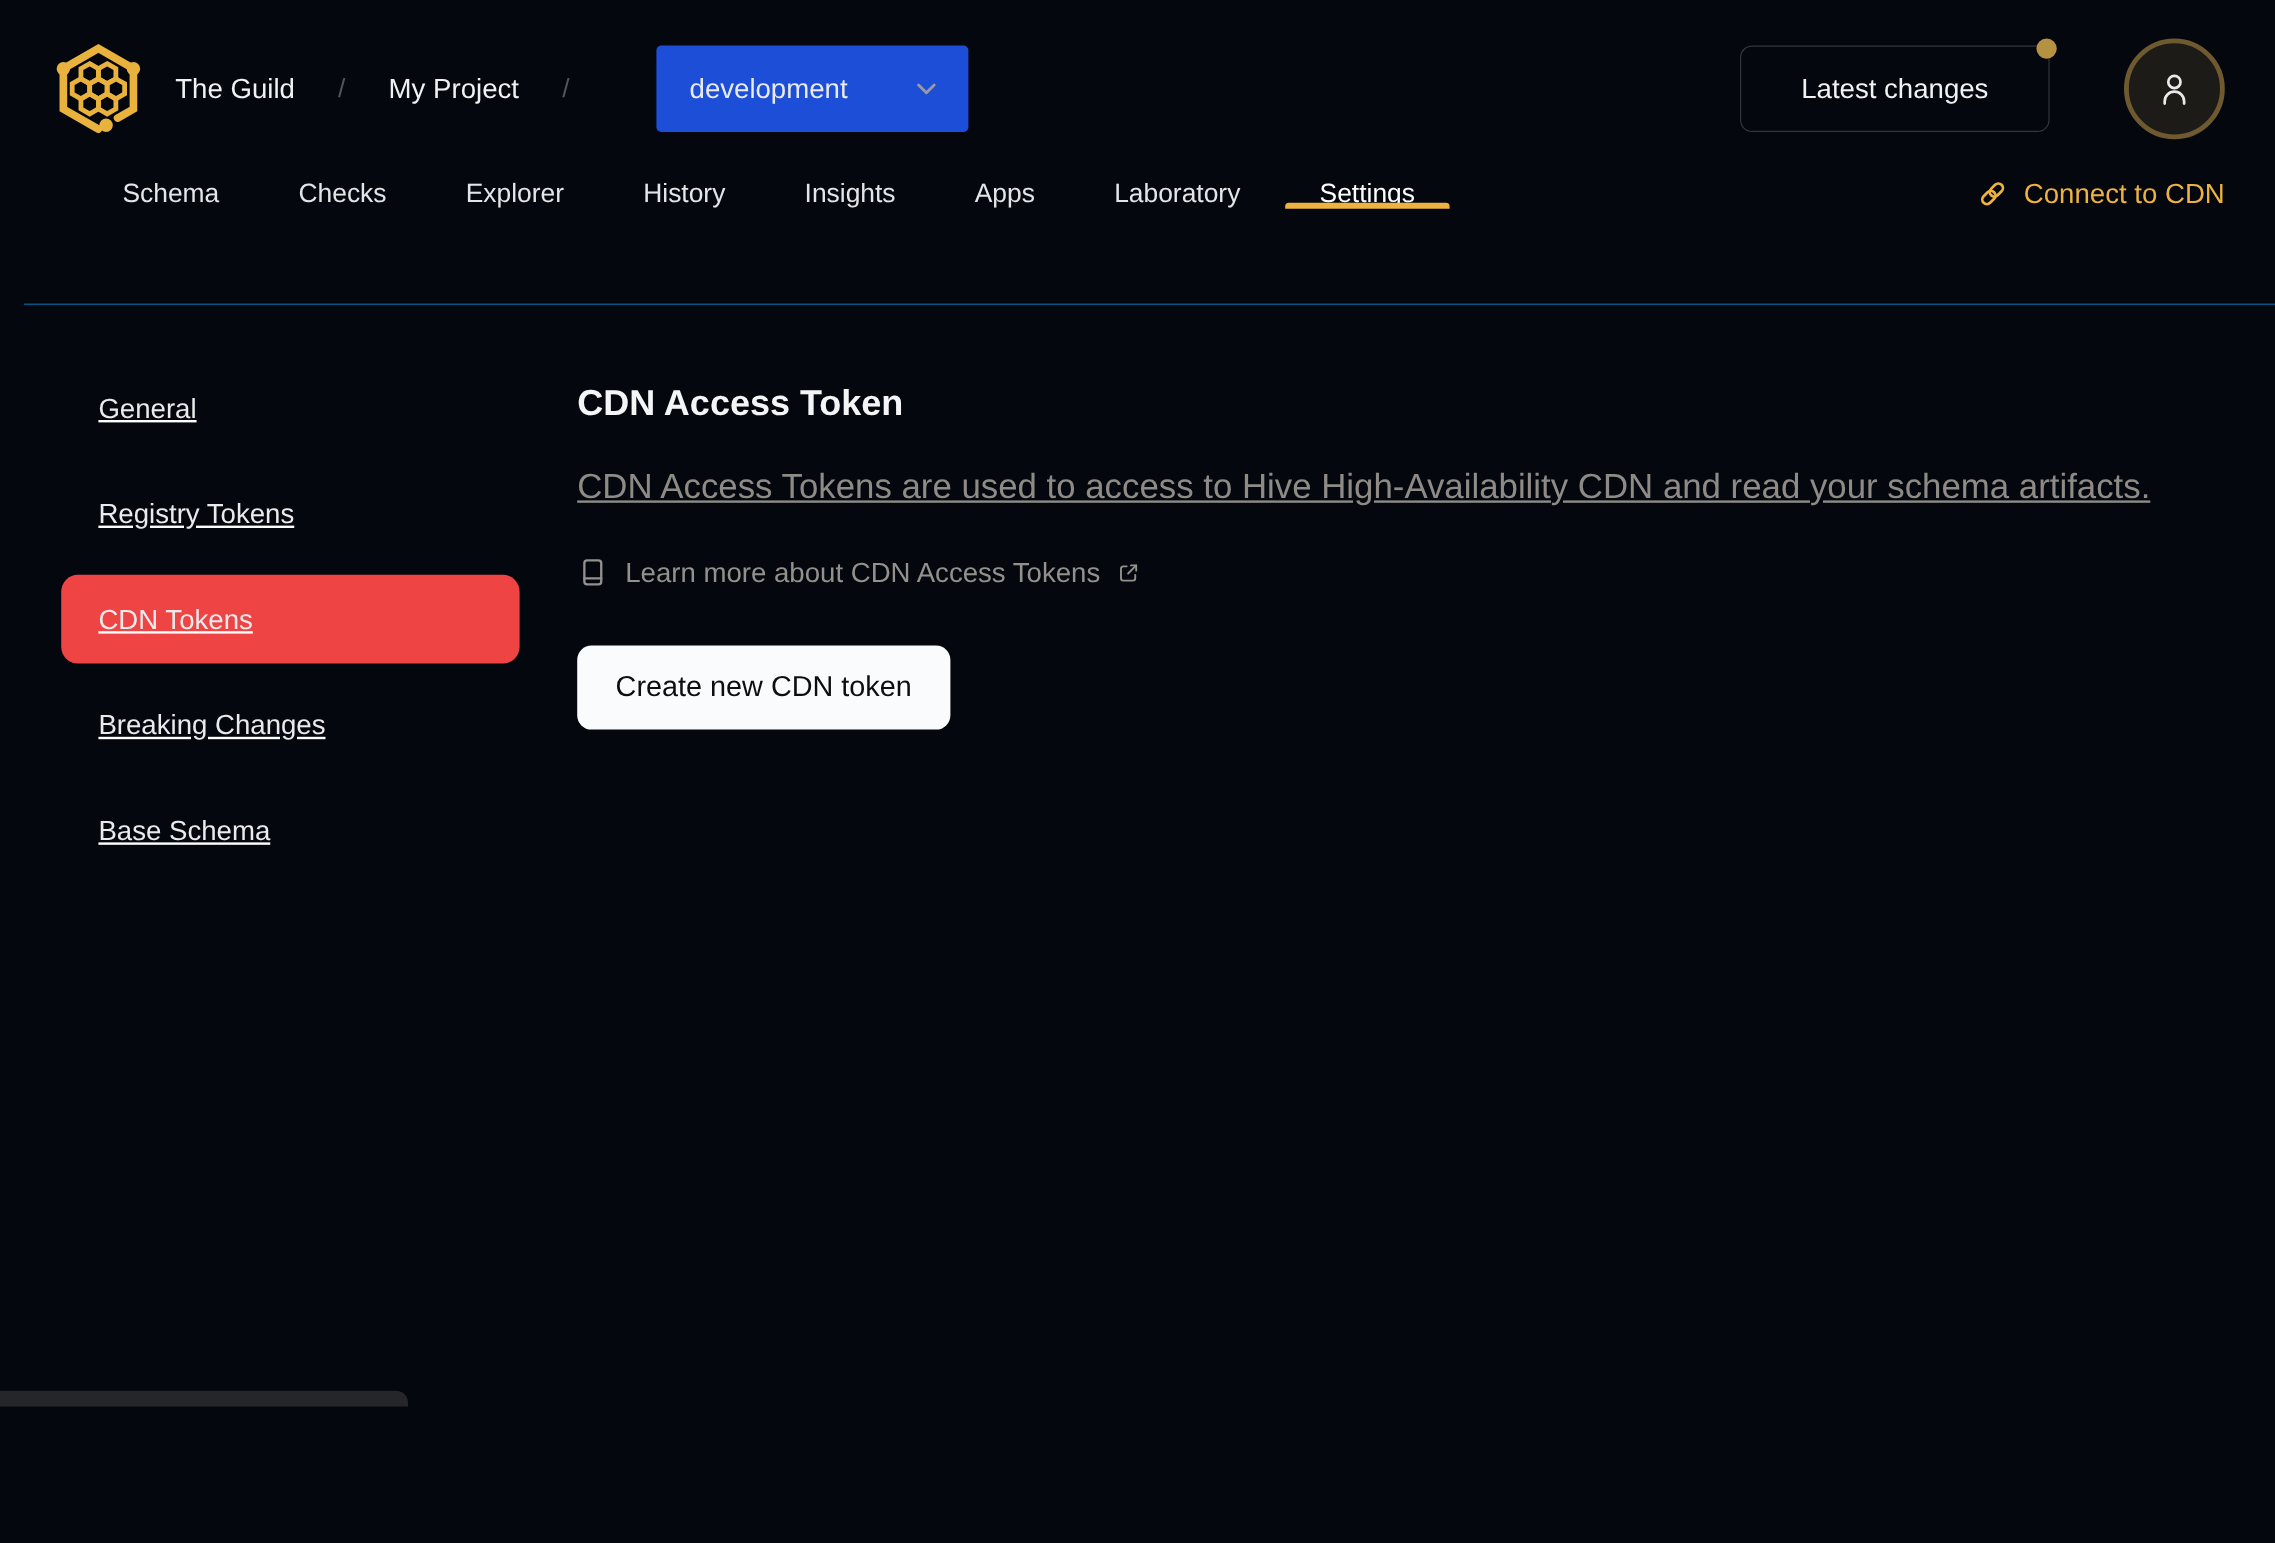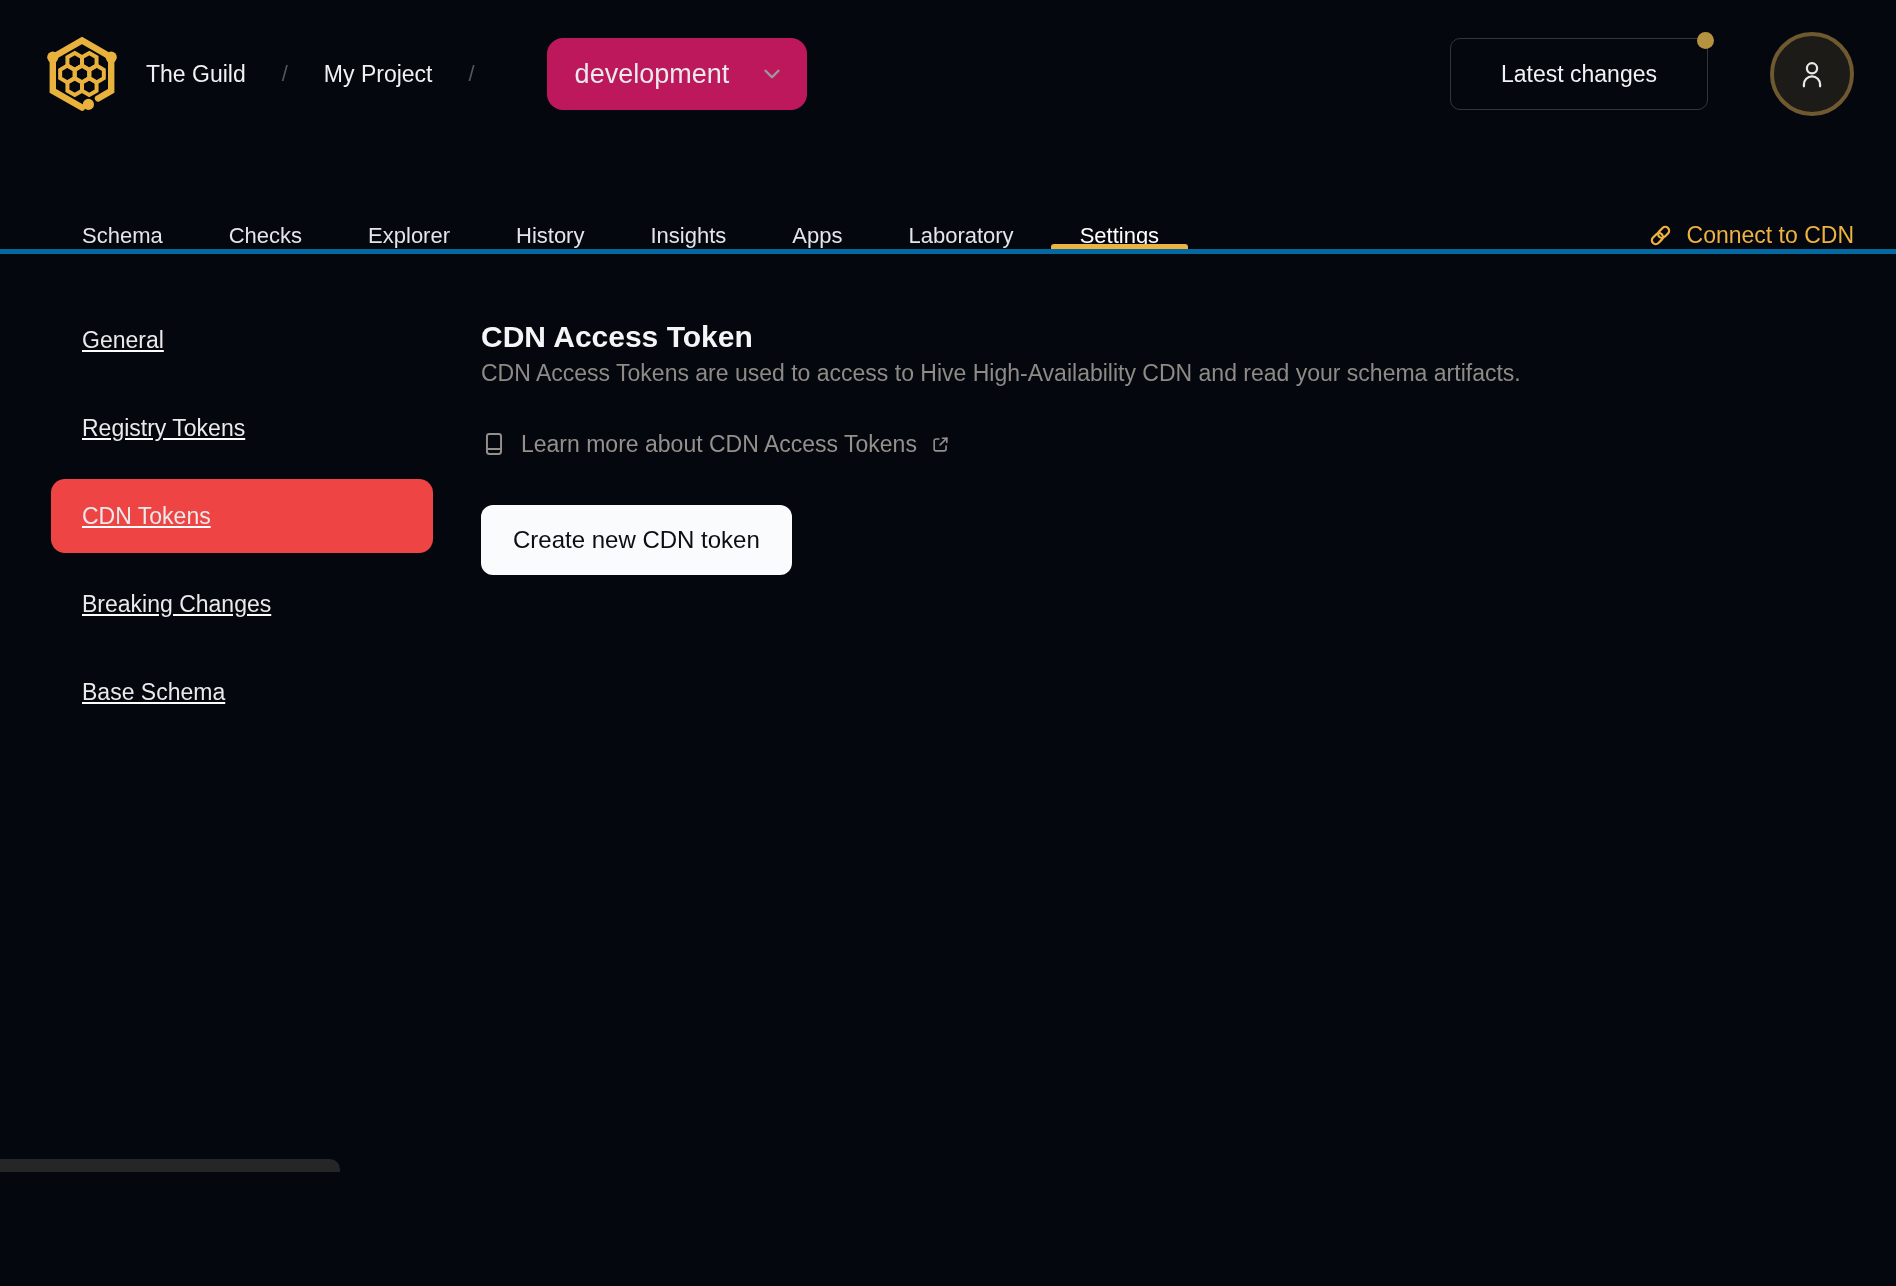--- a/index.html
+++ b/index.html
@@ -21,29 +21,29 @@
     padding:0 42px 0 42px;
   }
   .logo { width:80px; height:80px; flex-shrink:0; cursor:pointer; display:flex; align-items:center; justify-content:center; }
   .breadcrumb { display:flex; align-items:center; margin-left:24px; }
   .crumb { font-size:23px; color:#f0f1f3; cursor:pointer; text-decoration:none; }
   .slash { font-size:22px; color:#53555c; margin:0 36px; }
   .target-select {
     margin-left:36px;
     height:72px;
     min-width:260px;
-    background:#be185d;
+    background:#1d4ed8;
     border:none;
-    border-radius:16px;
+    border-radius:4px;
     display:flex;
     align-items:center;
     justify-content:space-between;
     padding:0 22px 0 28px;
     font-family:inherit;
-    font-size:27px;
+    font-size:23px;
     color:#e9eaec;
     cursor:pointer;
   }
   .chev { display:flex; align-items:center; margin-left:22px; }
   .latest {
     margin-left:auto;
     position:relative;
     height:72px;
     min-width:258px;
     background:transparent;
@@ -70,23 +70,24 @@
     background:#1d1b18;
     display:flex; align-items:center; justify-content:center;
     cursor:pointer;
     flex-shrink:0;
   }
 
   
   .tabs {
     height:106px;
     display:flex;
-    align-items:flex-end;
+    align-items:flex-start;
     padding:0 42px 0 49px;
-    border-bottom:5px solid #0369a1;
+    border-bottom:1px solid #0369a1;
+    margin-left:20px;
   }
   .tab {
     display:flex; align-items:center;
     padding:0 33px;
     font-size:22px;
     color:#e4e5e8;
     cursor:pointer;
     position:relative;
     text-decoration:none;
   }
@@ -119,21 +120,21 @@
     margin-bottom:14px;
     border-radius:14px;
     font-size:23px;
     color:#eaeaec;
     cursor:pointer;
   }
   .sidebar-item.active { background:#ef4444; }
 
   .main { margin-left:48px; padding-top:17px; }
   .title { font-size:30px; font-weight:700; color:#f4f5f7; line-height:1.15; }
-  .desc { margin-top:5px; font-size:23px; line-height:27px; color:#8e8b86; }
+  .desc { margin-top:38px; font-size:29px; line-height:27px; color:#8e8b86;text-decoration:underline; }
   .learn {
     margin-top:44px;
     display:flex; align-items:center; gap:14px;
     font-size:23px;
     color:#94918c;
     cursor:pointer;
     text-decoration:none;
     width:max-content;
   }
   .learn .icon { display:flex; align-items:center; }

